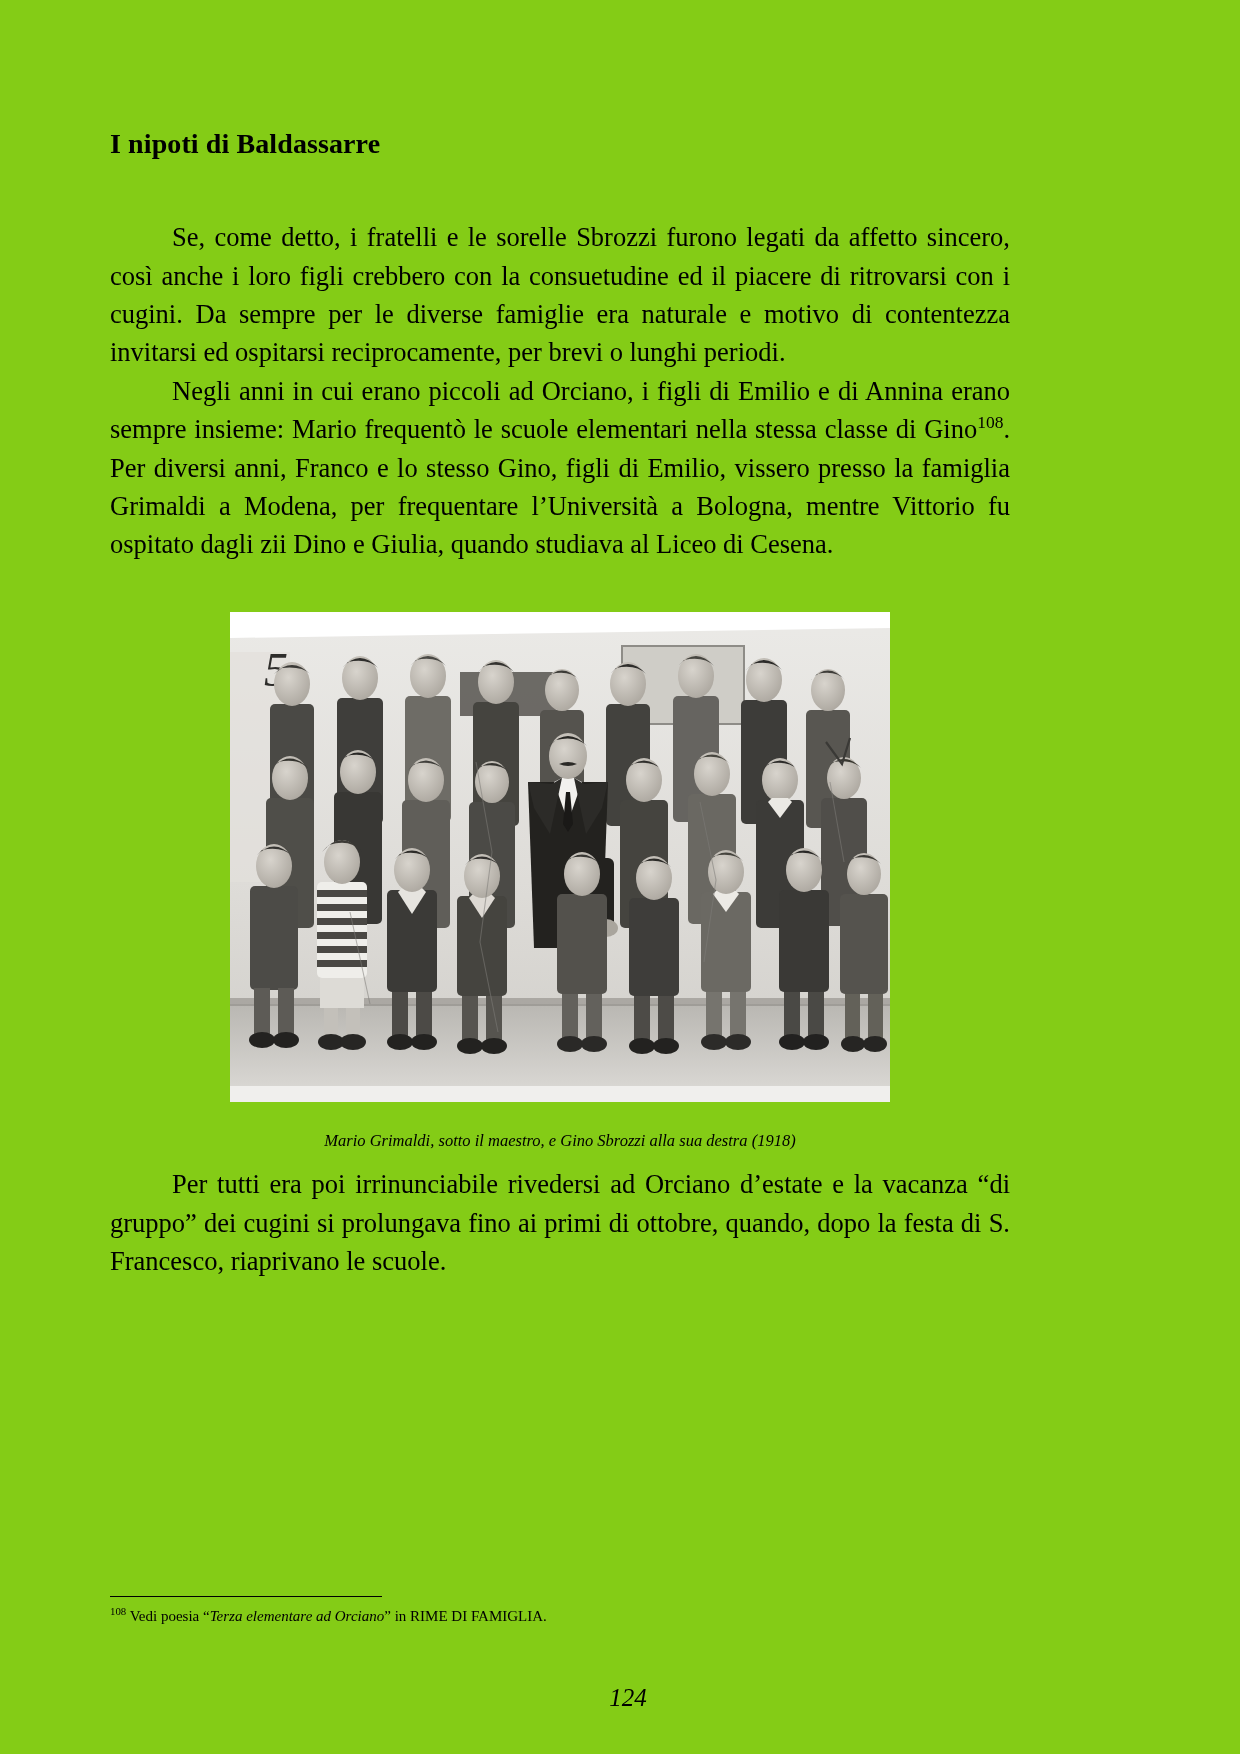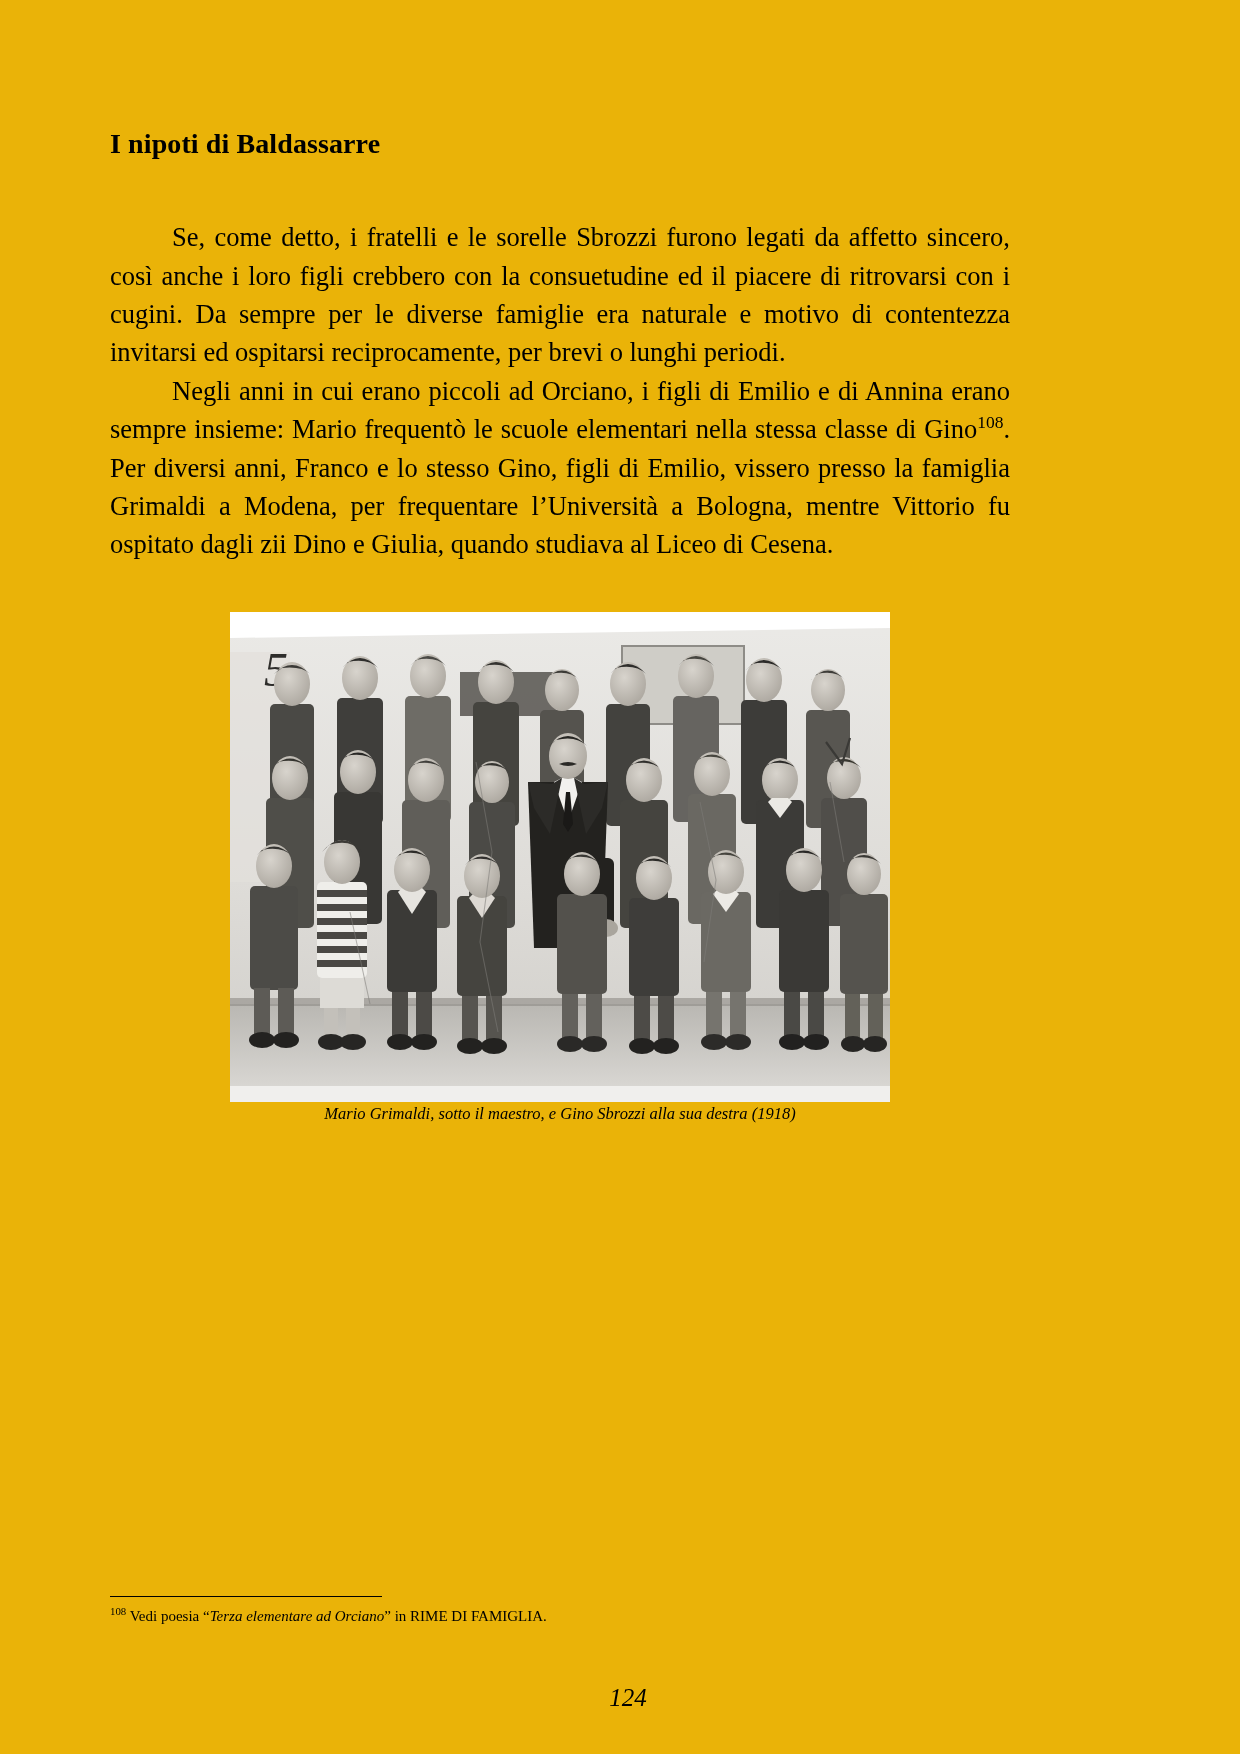--- a/index.html
+++ b/index.html
@@ -8,21 +8,21 @@
     background: #ffffff;
   }
   body {
     font-family: "Liberation Serif", "DejaVu Serif", serif;
     color: #000000;
   }
   .page {
     position: relative;
     width: 1240px;
     height: 1754px;
-    background: #eab308;
+    background: #84cc16;
     overflow: hidden;
     box-sizing: border-box;
   }
   .content {
     position: absolute;
     left: 110px;
     top: 0;
     width: 900px;
   }
 
@@ -67,21 +67,21 @@
     height: 490px;
     margin: 0 auto;
     background: #e8e8e6;
     overflow: hidden;
   }
   .photo-svg { display: block; width: 100%; height: 100%; }
   .figure-caption {
     font-size: 16.5px;
     font-style: italic;
     text-align: center;
-    margin-top: 1px;
+    margin-top: 28px;
     line-height: 1.3;
   }
 
   
   .footnote-area {
     position: absolute;
     left: 110px;
     top: 1596px;
     width: 900px;
   }
@@ -380,20 +380,21 @@
           <g stroke="#3a3936" stroke-width="2.2" fill="none">
             <path d="M596 130 L612 152 L620 126"></path>
           </g>
 
           <rect x="0" y="0" width="660" height="490" fill="none"></rect>
         </svg>
       </div>
       <figcaption class="figure-caption">Mario Grimaldi, sotto il maestro, e Gino Sbrozzi alla sua destra (1918)</figcaption>
     </figure>
 
+    <p class="body-para closing-para">Per tutti era poi irrinunciabile rivedersi ad Orciano d’estate e la vacanza “di gruppo” dei cugini si prolungava fino ai primi di ottobre, quando, dopo la festa di S. Francesco, riaprivano le scuole.</p>
   </div>
 
   <div class="footnote-area">
     <div class="footnote-rule"></div>
     <p class="footnote-text"><sup>108</sup><span> Vedi poesia “</span><span class="ital">Terza elementare ad Orciano</span><span>” in RIME DI FAMIGLIA.</span></p>
   </div>
 
   <div class="page-number">124</div>
 </div>
 

